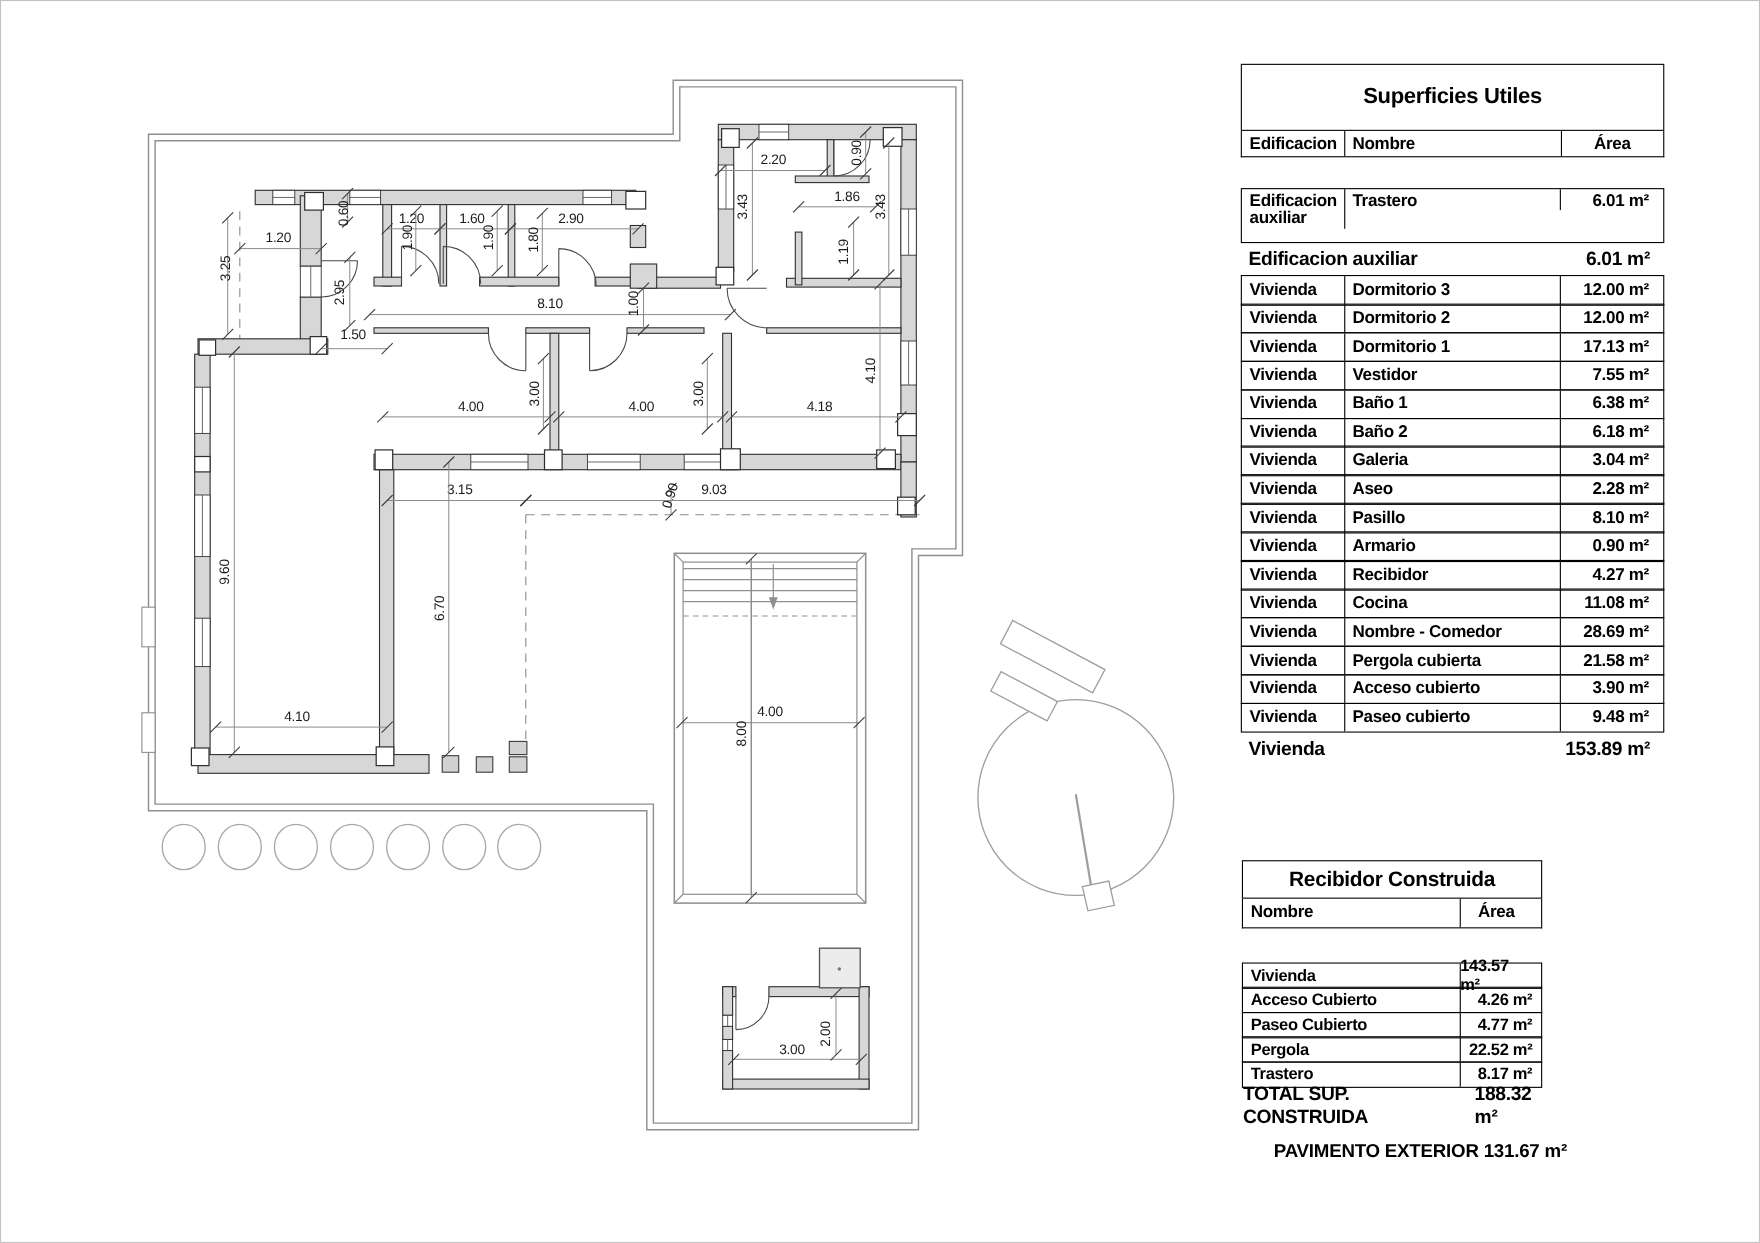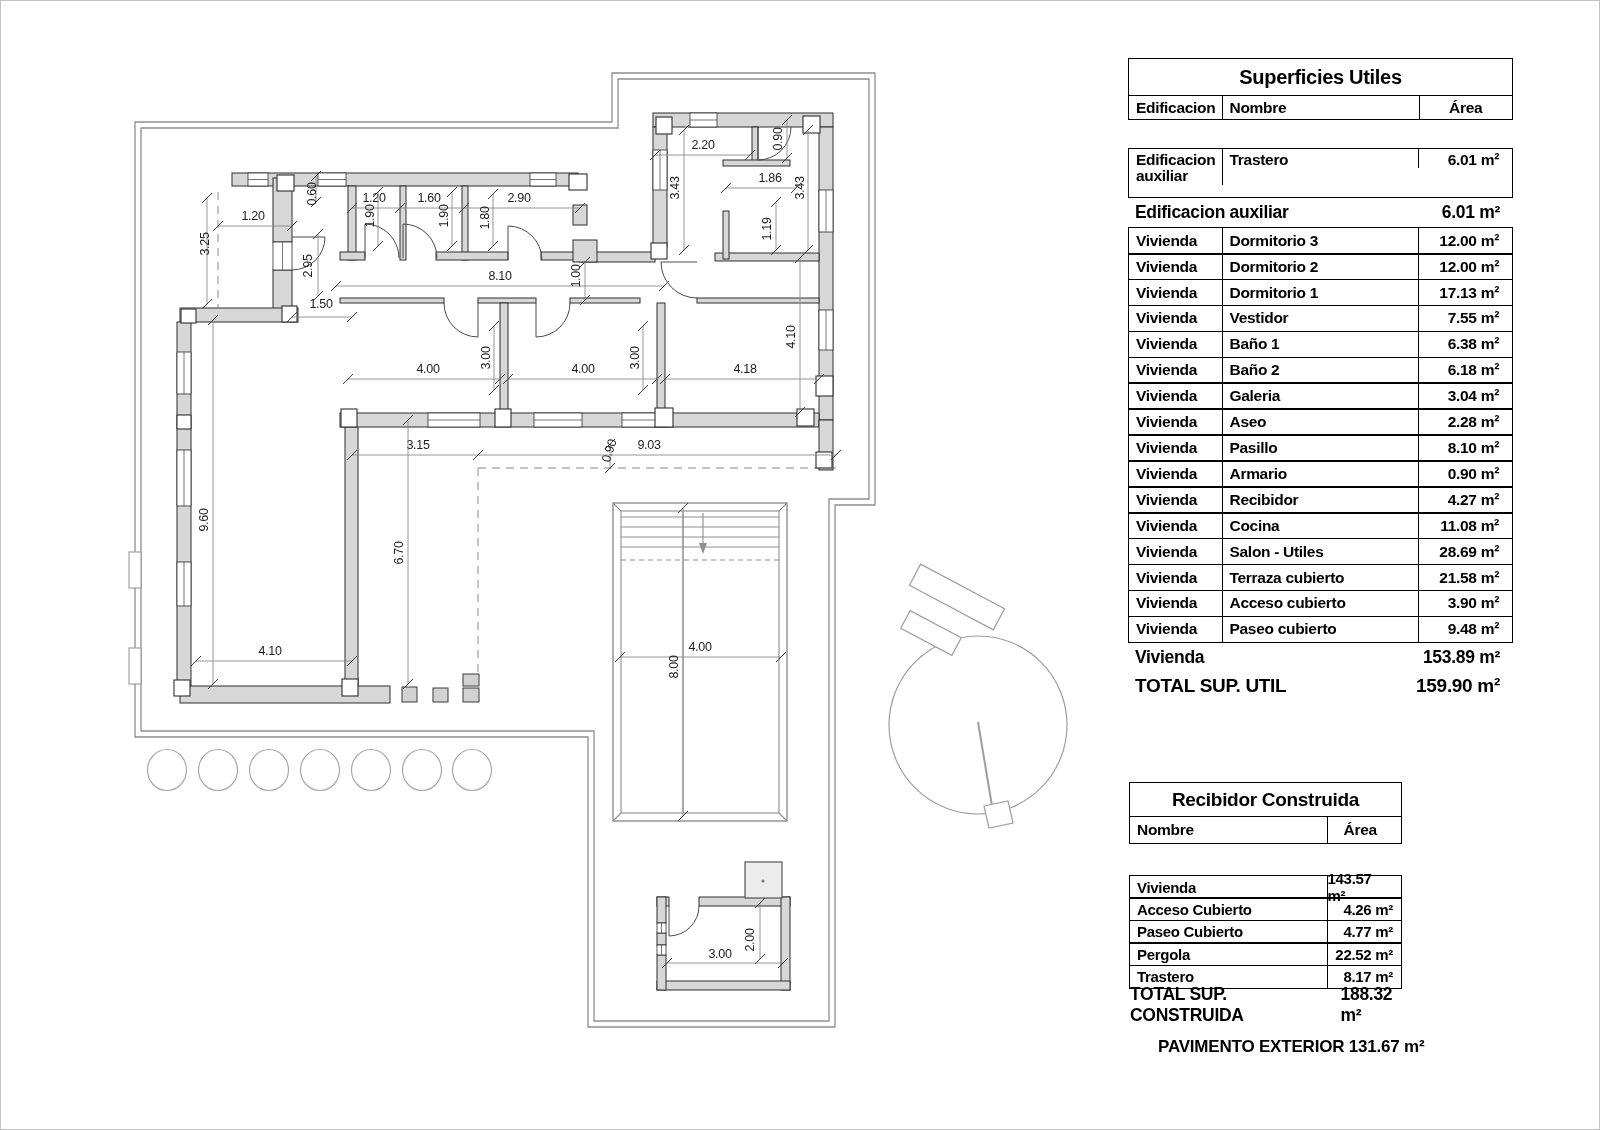--- a/index.html
+++ b/index.html
@@ -20,21 +20,21 @@
   .c1{width:94px;border-right:1.6px solid #000;padding-left:7px;}
   .c2{width:198px;border-right:1.6px solid #000;padding-left:7px;}
   .c3{width:93px;justify-content:flex-end;padding-right:13px;}
   .t-cols .c3{justify-content:center;padding-right:0;}
   .t-sub{display:flex;justify-content:space-between;align-items:center;
          padding-left:7px;font-size:17.5px;}
   .t-sub .val{padding-right:13px;}
   .t-sub.total{font-size:19px;}
 
   #t-useful{left:1128px;top:58px;width:385px;font-size:15.5px;}
-  #t-useful .t-title{height:38px;}
+  #t-useful .t-title{height:61px;}
   #t-useful .t-cols{height:24px;font-size:15.5px;}
   #t-useful .t-gap{height:28px;}
   #t-useful .t-row{height:27.5px;}
   #t-useful .t-row.tall{height:50px;align-items:flex-start;}
   #t-useful .t-row.tall>div{align-items:flex-start;padding-top:3px;line-height:1.05;}
   #t-useful .t-sub{height:29px;}
   #t-useful .t-sub.total{height:28px;}
 
   #t-built{left:1129px;top:782px;width:273px;font-size:15px;}
   #t-built .t-title{height:35px;font-size:19px;}
@@ -448,46 +448,42 @@
         <div class="c2">Recibidor</div>
         <div class="c3">4.27 m²</div>
       </div>
       <div class="t-row">
         <div class="c1">Vivienda</div>
         <div class="c2">Cocina</div>
         <div class="c3">11.08 m²</div>
       </div>
       <div class="t-row">
         <div class="c1">Vivienda</div>
-        <div class="c2">Salon - Utiles</div>
+        <div class="c2">Nombre - Comedor</div>
         <div class="c3">28.69 m²</div>
       </div>
       <div class="t-row">
         <div class="c1">Vivienda</div>
-        <div class="c2">Terraza cubierto</div>
+        <div class="c2">Pergola cubierta</div>
         <div class="c3">21.58 m²</div>
       </div>
       <div class="t-row">
         <div class="c1">Vivienda</div>
         <div class="c2">Acceso cubierto</div>
         <div class="c3">3.90 m²</div>
       </div>
       <div class="t-row">
         <div class="c1">Vivienda</div>
         <div class="c2">Paseo cubierto</div>
         <div class="c3">9.48 m²</div>
       </div>
     </div>
   <div class="t-sub">
     <div class="lab">Vivienda</div>
     <div class="val">153.89 m²</div>
-  </div>
-  <div class="t-sub total">
-    <div class="lab">TOTAL SUP. UTIL</div>
-    <div class="val">159.90 m²</div>
   </div>
 </div>
 
 <div class="tbl" id="t-built">
   <div class="t-title">Recibidor Construida</div>
   <div class="t-cols">
     <div class="c1">Nombre</div>
     <div class="c3">Área</div>
   </div>
   <div class="t-gap"></div>

